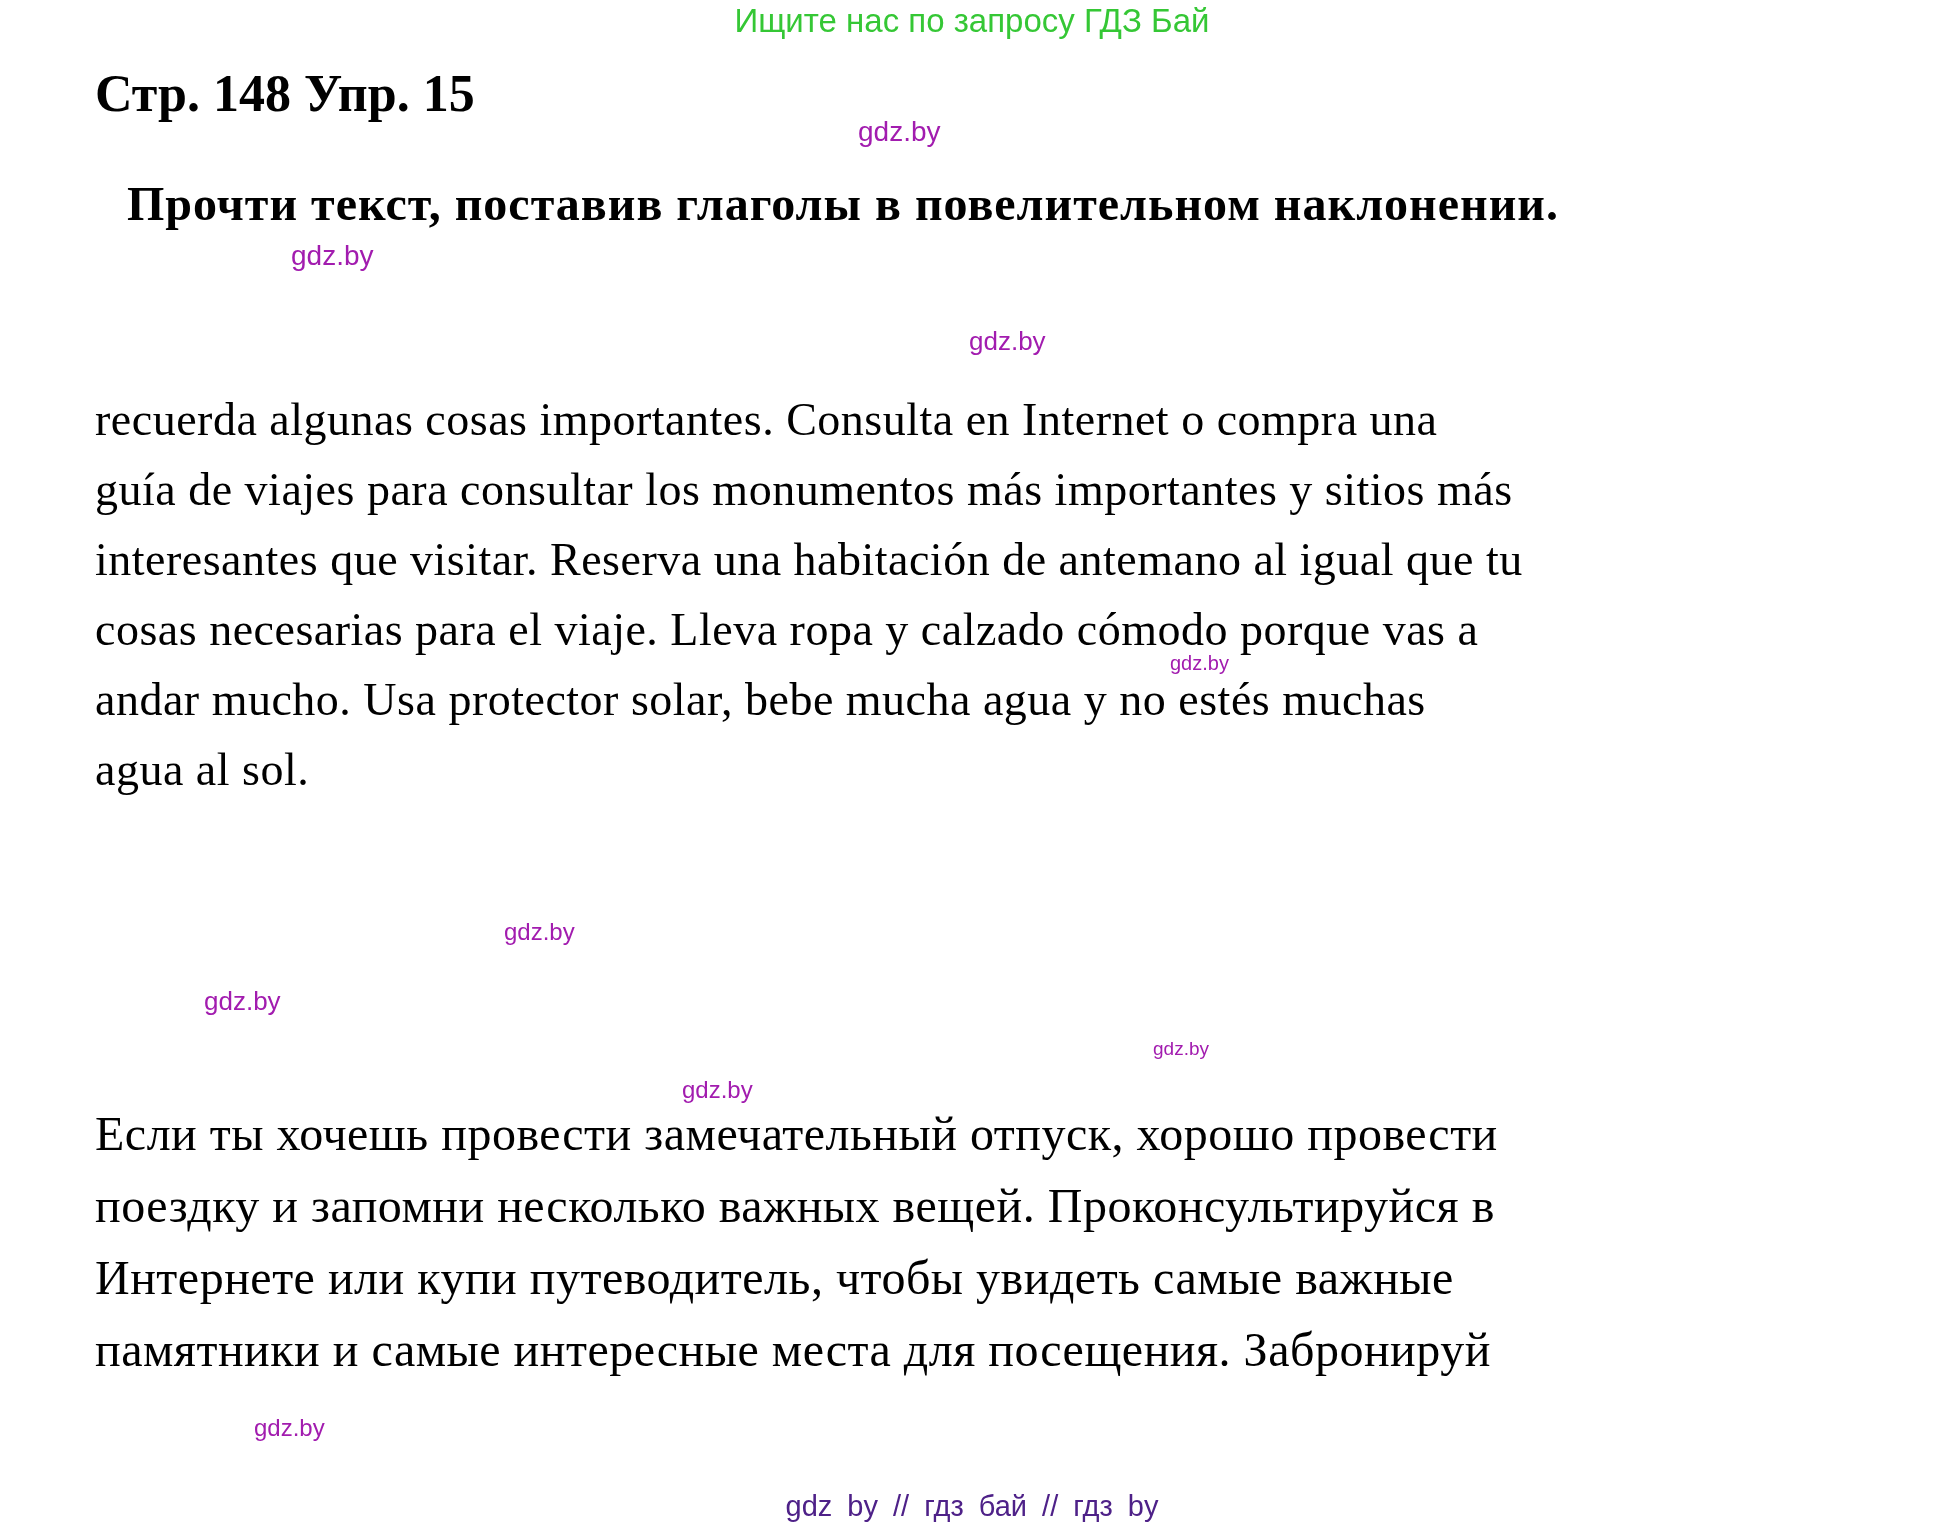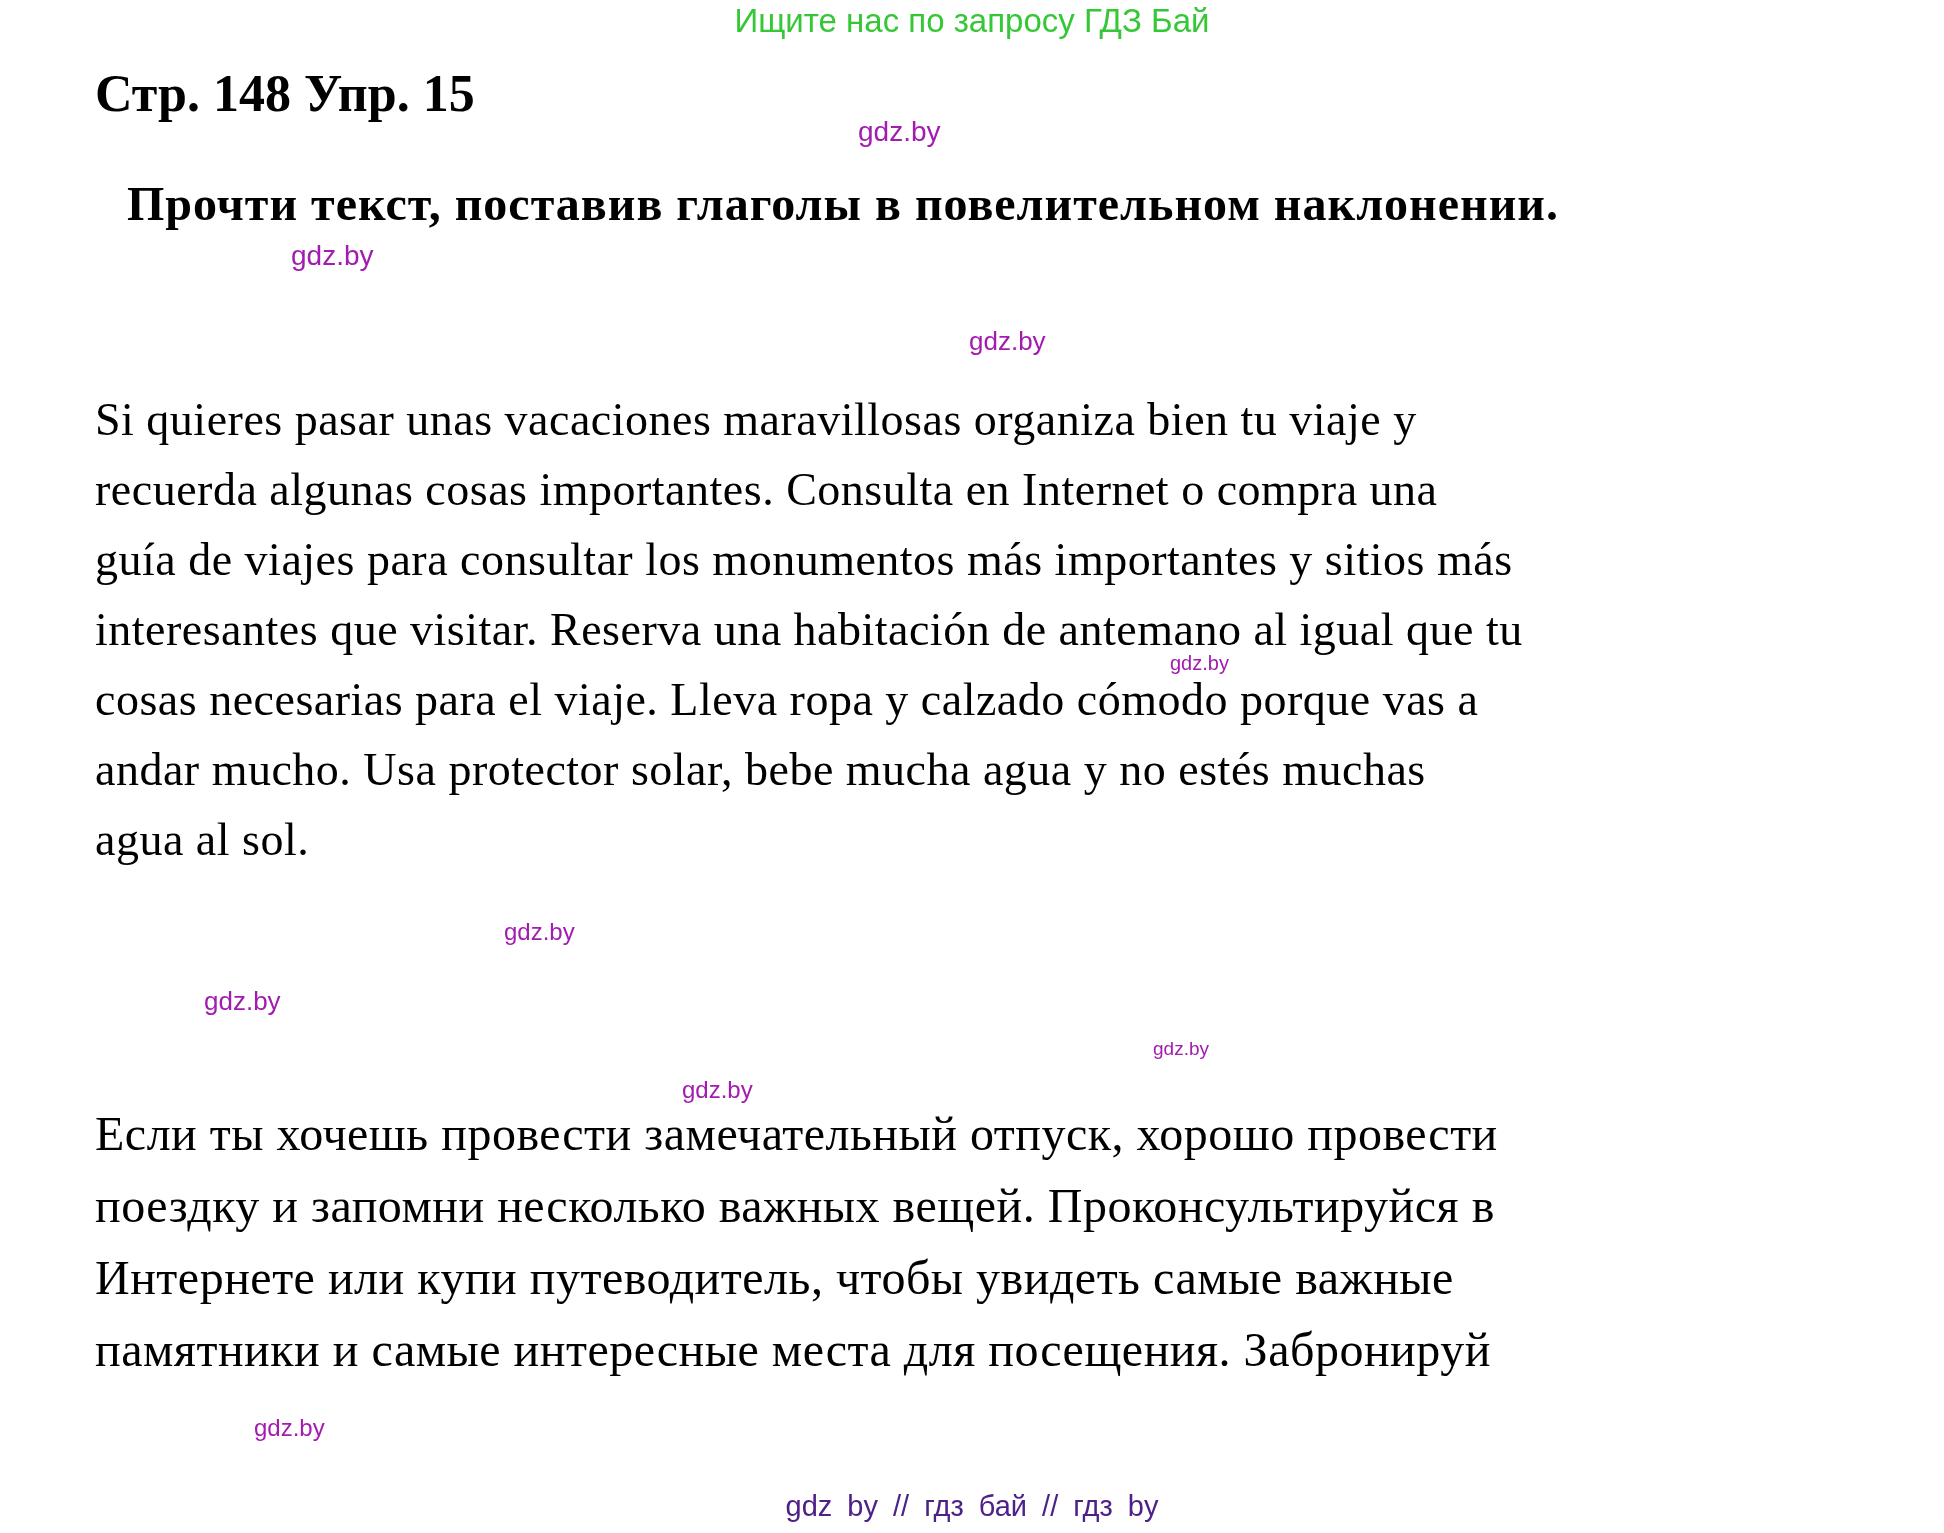--- a/index.html
+++ b/index.html
@@ -91,21 +91,20 @@
   <div class="abs page-title">Стр. 148 Упр. 15</div>
 
   <div class="abs wm wm-1">gdz.by</div>
 
   <div class="abs task-heading">Прочти текст, поставив глаголы в повелительном наклонении.</div>
 
   <div class="abs wm wm-2">gdz.by</div>
   <div class="abs wm wm-3">gdz.by</div>
 
   <div class="abs spanish-paragraph">
-    <div class="text-line">Si quieres pasar unas vacaciones maravillosas organiza bien tu viaje y</div>
     <div class="text-line">recuerda algunas cosas importantes. Consulta en Internet o compra una</div>
     <div class="text-line">guía de viajes para consultar los monumentos más importantes y sitios más</div>
     <div class="text-line">interesantes que visitar. Reserva una habitación de antemano al igual que tu</div>
     <div class="text-line">cosas necesarias para el viaje. Lleva ropa y calzado cómodo porque vas a</div>
     <div class="text-line">andar mucho. Usa protector solar, bebe mucha agua y no estés muchas</div>
     <div class="text-line">agua al sol.</div>
   </div>
 
   <div class="abs wm wm-4">gdz.by</div>
   <div class="abs wm wm-5">gdz.by</div>

